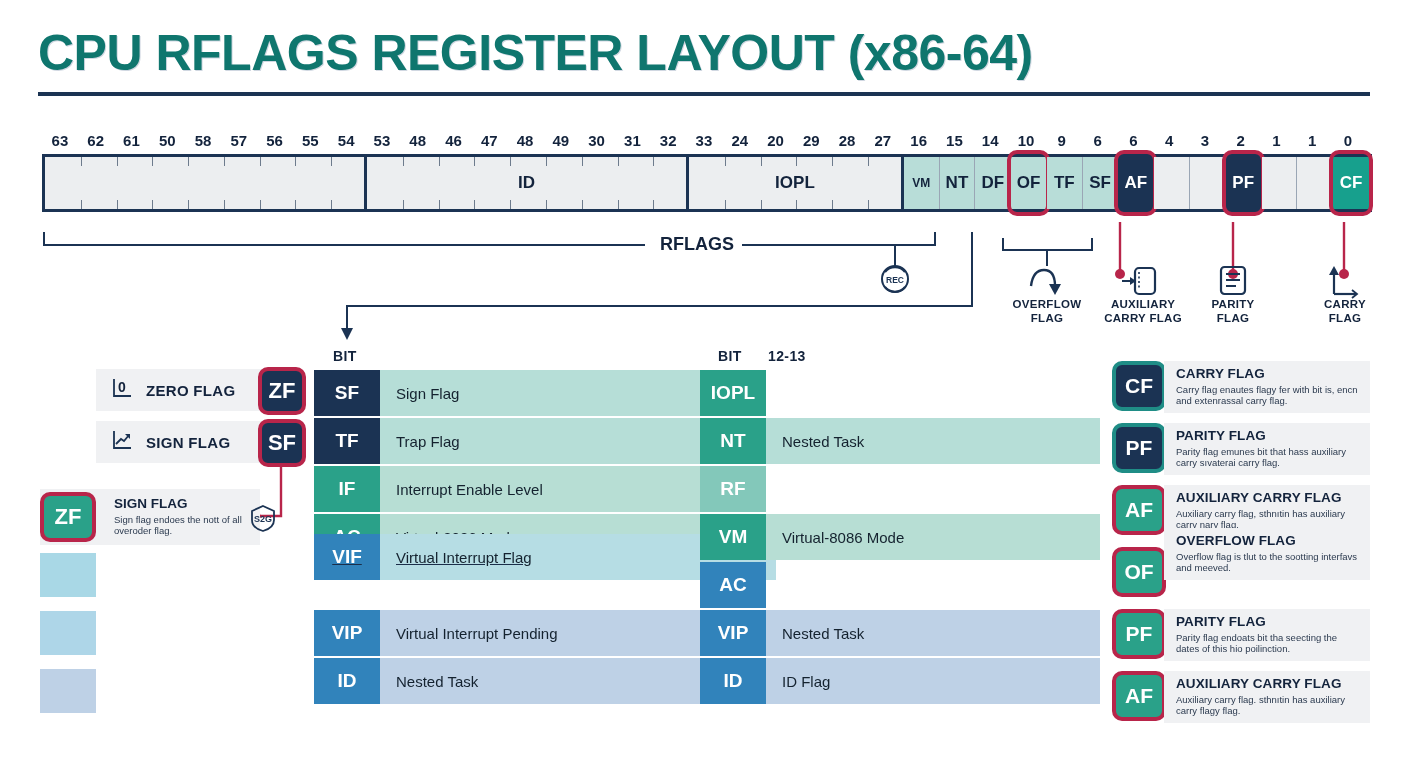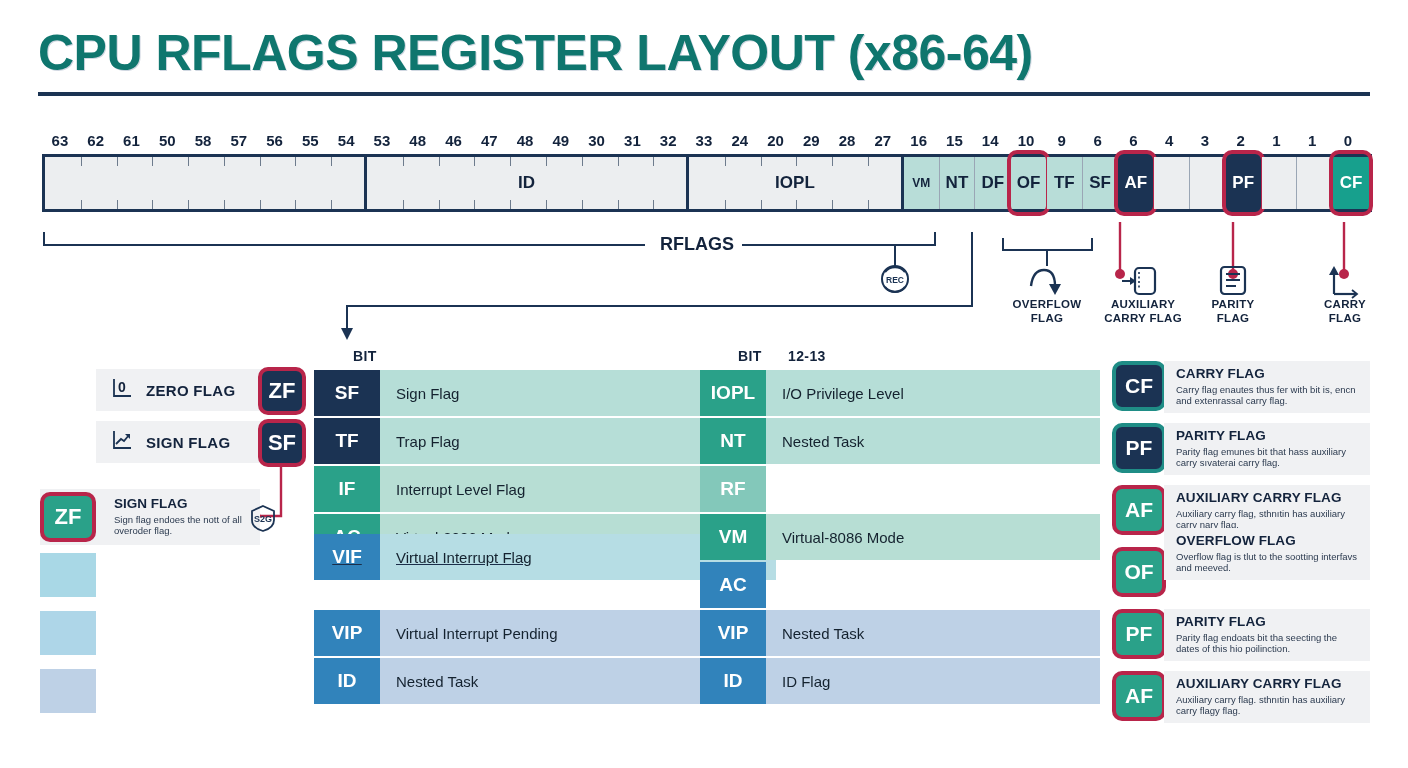--- a/index.html
+++ b/index.html
@@ -92,21 +92,21 @@
   #zf-detail-badge {
     position:absolute; left:40px; top:492px; width:56px; height:50px;
     border-radius:10px; background:#2aa189; border:4px solid #b8254a;
     display:flex; align-items:center; justify-content:center;
     color:#fff; font-size:22px; font-weight:bold;
   }
   .left-block { position:absolute; left:40px; width:56px; height:44px; }
 
   
   .tbl-head {
-    position:absolute; font-size:14px; font-weight:bold; color:#13233c; letter-spacing:.4px;margin-left:20px;
+    position:absolute; font-size:14px; font-weight:bold; color:#13233c; letter-spacing:.4px;
   }
   .trow { position:absolute; display:flex; height:46px; }
   .tkey {
     width:66px; display:flex; align-items:center; justify-content:center;
     font-size:19px; font-weight:bold; color:#fff;
   }
   .tval {
     flex:1; display:flex; align-items:center; padding-left:16px;
     font-size:15px; color:#14222f;
   }
@@ -373,21 +373,21 @@
     <div class="trow" style="left: 314px; top: 370px; width: 386px;">
       <div class="tkey k-navy">SF</div>
       <div class="tval v-t1">Sign Flag</div>
     </div>
     <div class="trow" style="left: 314px; top: 418px; width: 386px;">
       <div class="tkey k-navy">TF</div>
       <div class="tval v-t1">Trap Flag</div>
     </div>
     <div class="trow" style="left: 314px; top: 466px; width: 386px;">
       <div class="tkey k-teal">IF</div>
-      <div class="tval v-t2">Interrupt Level Flag</div>
+      <div class="tval v-t2">Interrupt Enable Level</div>
     </div>
     <div class="trow" style="left: 314px; top: 514px; width: 386px;">
       <div class="tkey k-teal">AC</div>
       <div class="tval v-t2">Virtual-8086 Mode</div>
     </div>
     <div class="trow" style="left: 314px; top: 534px; width: 462px; text-decoration: underline;">
       <div class="tkey k-blue">VIF</div>
       <div class="tval v-b1">Virtual Interrupt Flag</div>
     </div>
     <div class="trow" style="left: 314px; top: 610px; width: 386px;">
@@ -398,21 +398,20 @@
       <div class="tkey k-blue">ID</div>
       <div class="tval v-b2">Nested Task</div>
     </div>
   </div>
 
 <div class="tbl-head" style="left:718px; top:348px;">BIT</div>
 <div class="tbl-head" style="left:768px; top:348px;">12-13</div>
 <div id="table2">
     <div class="trow" style="left: 700px; top: 370px; width: 400px;">
       <div class="tkey k-teal">IOPL</div>
-      <div class="tval v-t1">I/O Privilege Level</div>
     </div>
     <div class="trow" style="left: 700px; top: 418px; width: 400px;">
       <div class="tkey k-teal">NT</div>
       <div class="tval v-t1">Nested Task</div>
     </div>
     <div class="trow" style="left: 700px; top: 466px; width: 400px;">
       <div class="tkey k-teal">RF</div>
       <div class="row-hl" style="left: 0px; top: 0px; width: 248px; height: 46px;"></div>
     </div>
     <div class="trow" style="left: 700px; top: 514px; width: 400px;">
@@ -429,21 +428,21 @@
     <div class="trow" style="left: 700px; top: 658px; width: 400px;">
       <div class="tkey k-blue">ID</div>
       <div class="tval v-b2">ID Flag</div>
     </div>
   </div>
 
 <div id="right-cards">
     <div class="rbadge navy" style="top: 361px;">CF</div>
     <div class="rcard" style="top: 361px;">
       <div class="rcard-title">CARRY FLAG</div>
-      <div class="rcard-desc">Carry flag enautes thus fer with bit is, encn and extenrassal carry flag.</div>
+      <div class="rcard-desc">Carry flag enautes flagy fer with bit is, encn and extenrassal carry flag.</div>
     </div>
     <div class="rbadge navy" style="top: 423px;">PF</div>
     <div class="rcard" style="top: 423px;">
       <div class="rcard-title">PARITY FLAG</div>
       <div class="rcard-desc">Parity flag emunes bit that hass auxiliary carry sıvaterai carry flag.</div>
     </div>
     <div class="rbadge green" style="top: 485px;">AF</div>
     <div class="rcard" style="top: 485px;">
       <div class="rcard-title">AUXILIARY CARRY FLAG</div>
       <div class="rcard-desc">Auxiliary carry flag, sthnıtin has auxiliary carry nary flag.</div>

